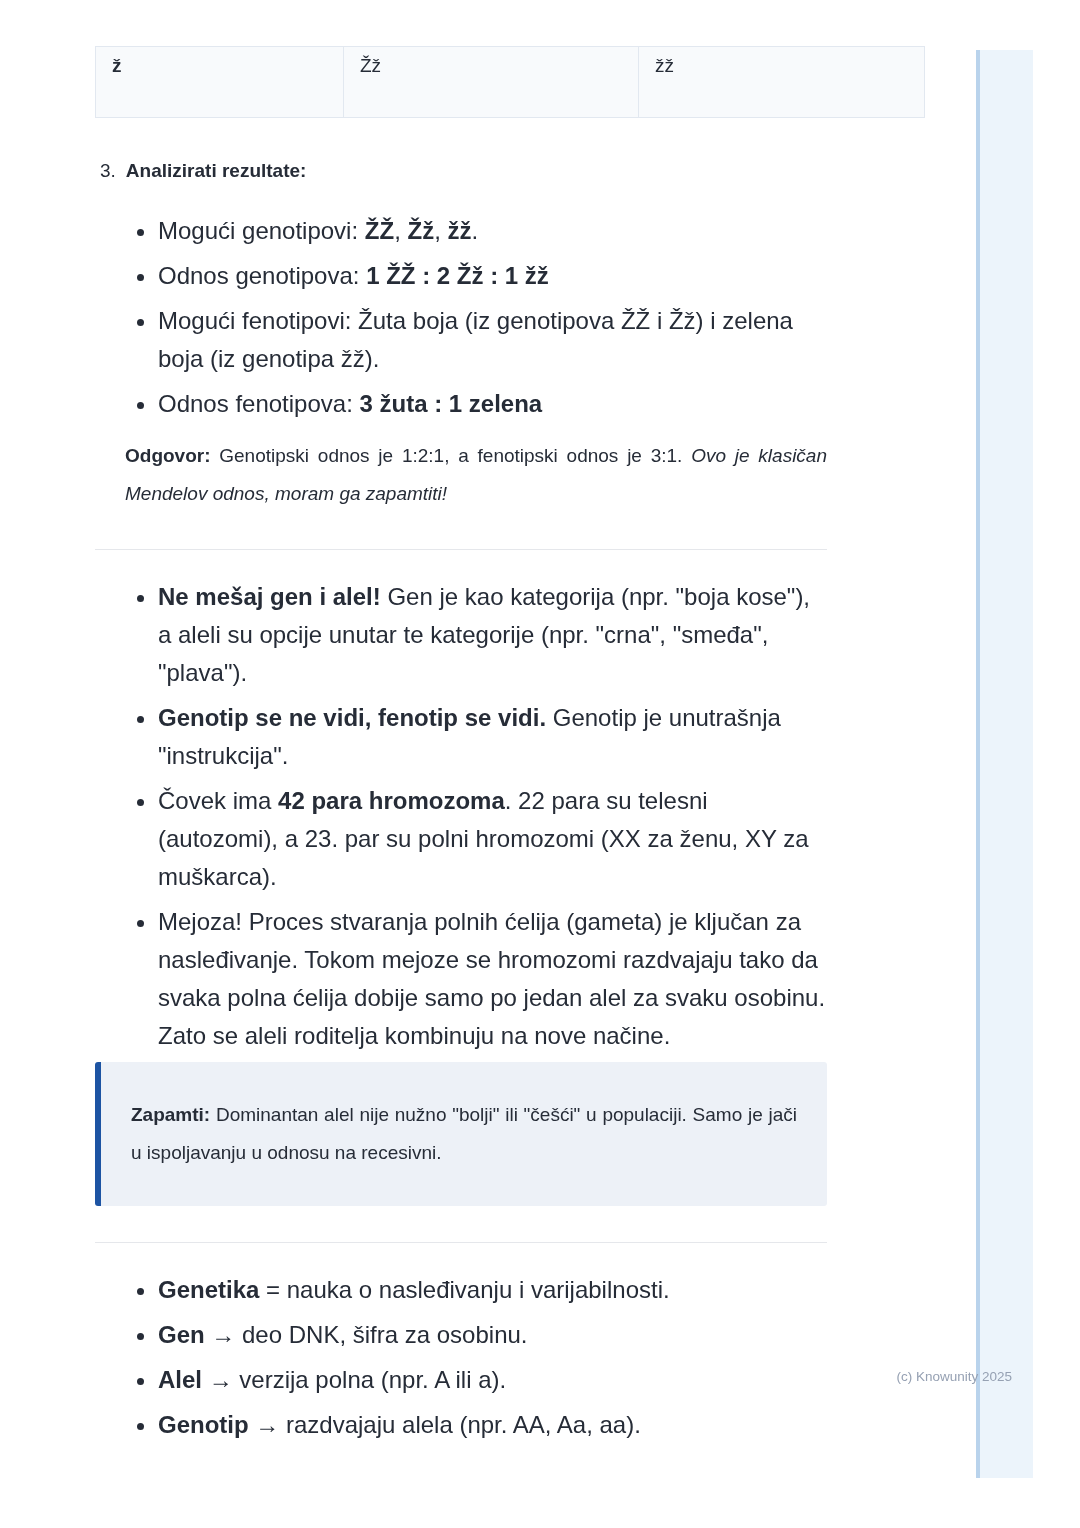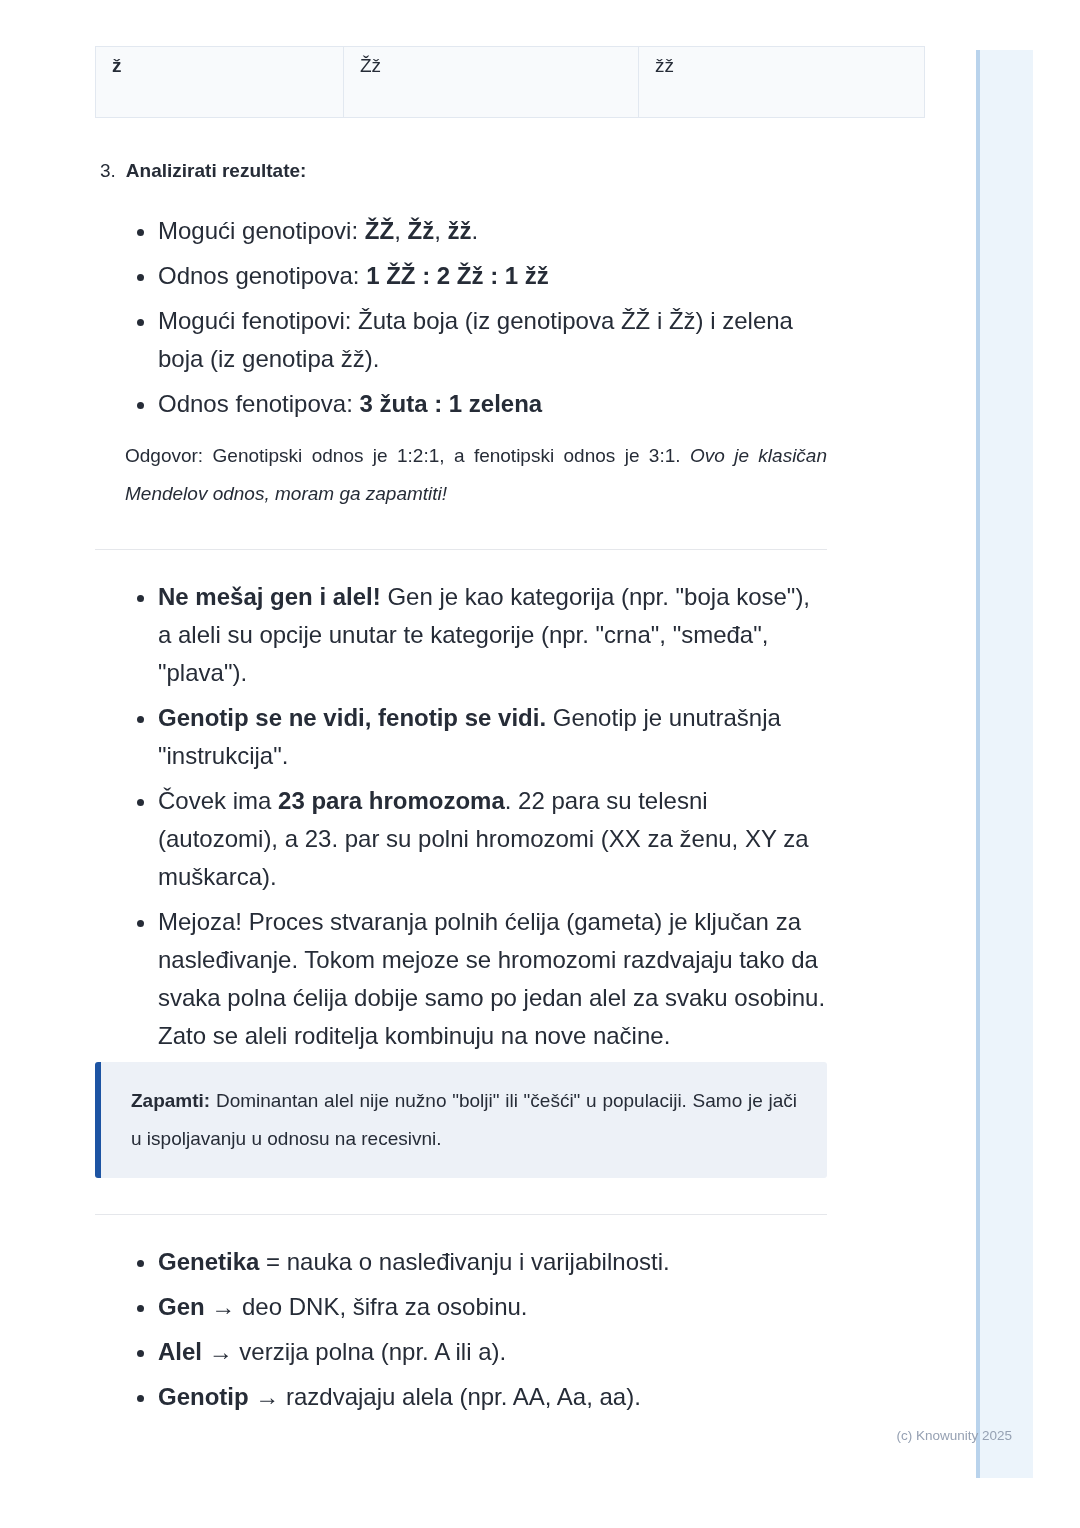--- a/index.html
+++ b/index.html
@@ -76,35 +76,35 @@
     color:var(--heading-blue);
     padding-bottom:18px;
     border-bottom:4px solid var(--heading-underline);
     letter-spacing:-0.3px;
   }
   
   .callout{
     background:var(--callout-bg);
     border-left:6px solid var(--callout-border);
     border-radius:3px;
-    padding:20px 30px;
+    padding:34px 30px;
     font-size:19px;line-height:38px;
     text-align:justify;
   }
   
   .side-panel{
     position:absolute;left:976px;top:50px;
     width:53px;height:1428px;
     background:var(--sidebar-bg);
     border-left:4px solid var(--sidebar-edge);
     z-index:1;
   }
   
   .footer-credit{
-    position:absolute;top:1428px;right:68px;
+    position:absolute;top:1369px;right:68px;
     font-size:13.5px;color:var(--footer-gray);
     z-index:2;
   }
 </style>
 </head>
 <body>
 
 <div class="side-panel"></div>
 
 <div class="content">
@@ -124,29 +124,29 @@
     <span class="ttl">Analizirati rezultate:</span>
   </div>
 
   <ul class="blist">
     <li><span>Mogući genotipovi: </span><span style="font-weight: 700;">ŽŽ</span><span>, </span><span style="font-weight: 700;">Žž</span><span>, </span><span style="font-weight: 700;">žž</span><span>.</span></li>
     <li><span>Odnos genotipova: </span><span style="font-weight: 700;">1 ŽŽ : 2 Žž : 1 žž</span></li>
     <li><span>Mogući fenotipovi: Žuta boja (iz genotipova ŽŽ i Žž) i zelena boja (iz genotipa žž).</span></li>
     <li><span>Odnos fenotipova: </span><span style="font-weight: 700;">3 žuta : 1 zelena</span></li>
   </ul>
 
-  <p class="answer"><span style="font-weight: 400;">Odgovor:</span><span> Genotipski odnos je 1:2:1, a fenotipski odnos je 3:1. </span><span style="font-style: italic;">Ovo je klasičan Mendelov odnos, moram ga zapamtiti!</span></p>
+  <p class="answer"><span style="font-weight: 700;">Odgovor:</span><span> Genotipski odnos je 1:2:1, a fenotipski odnos je 3:1. </span><span style="font-style: italic;">Ovo je klasičan Mendelov odnos, moram ga zapamtiti!</span></p>
 
   <hr class="divider">
 
 
   <ul class="blist">
     <li><span style="font-weight: 700; margin-top: 39px;">Ne mešaj gen i alel!</span><span> Gen je kao kategorija (npr. "boja kose"), a aleli su opcije unutar te kategorije (npr. "crna", "smeđa", "plava").</span></li>
     <li><span style="font-weight: 700;">Genotip se ne vidi, fenotip se vidi.</span><span> Genotip je unutrašnja "instrukcija".</span></li>
-    <li><span>Čovek ima </span><span style="font-weight: 700;">23 para hromozoma</span><span>. 22 para su telesni (autozomi), a 23. par su polni hromozomi (XX za ženu, XY za muškarca).</span></li>
+    <li><span>Čovek ima </span><span style="font-weight: 700;">42 para hromozoma</span><span>. 22 para su telesni (autozomi), a 23. par su polni hromozomi (XX za ženu, XY za muškarca).</span></li>
     <li><span style="font-weight: 400;">Mejoza!</span><span> Proces stvaranja polnih ćelija (gameta) je ključan za nasleđivanje. Tokom mejoze se hromozomi razdvajaju tako da svaka polna ćelija dobije samo po jedan alel za svaku osobinu. Zato se aleli roditelja kombinuju na nove načine.</span></li>
   </ul>
 
   <div class="callout"><span style="font-weight: 700;">Zapamti:</span><span> Dominantan alel nije nužno "bolji" ili "češći" u populaciji. Samo je jači u ispoljavanju u odnosu na recesivni.</span></div>
 
   <hr class="divider">
 
 
   <ul class="blist">
     <li><span style="font-weight: 700;">Genetika</span><span> = nauka o nasleđivanju i varijabilnosti.</span></li>

